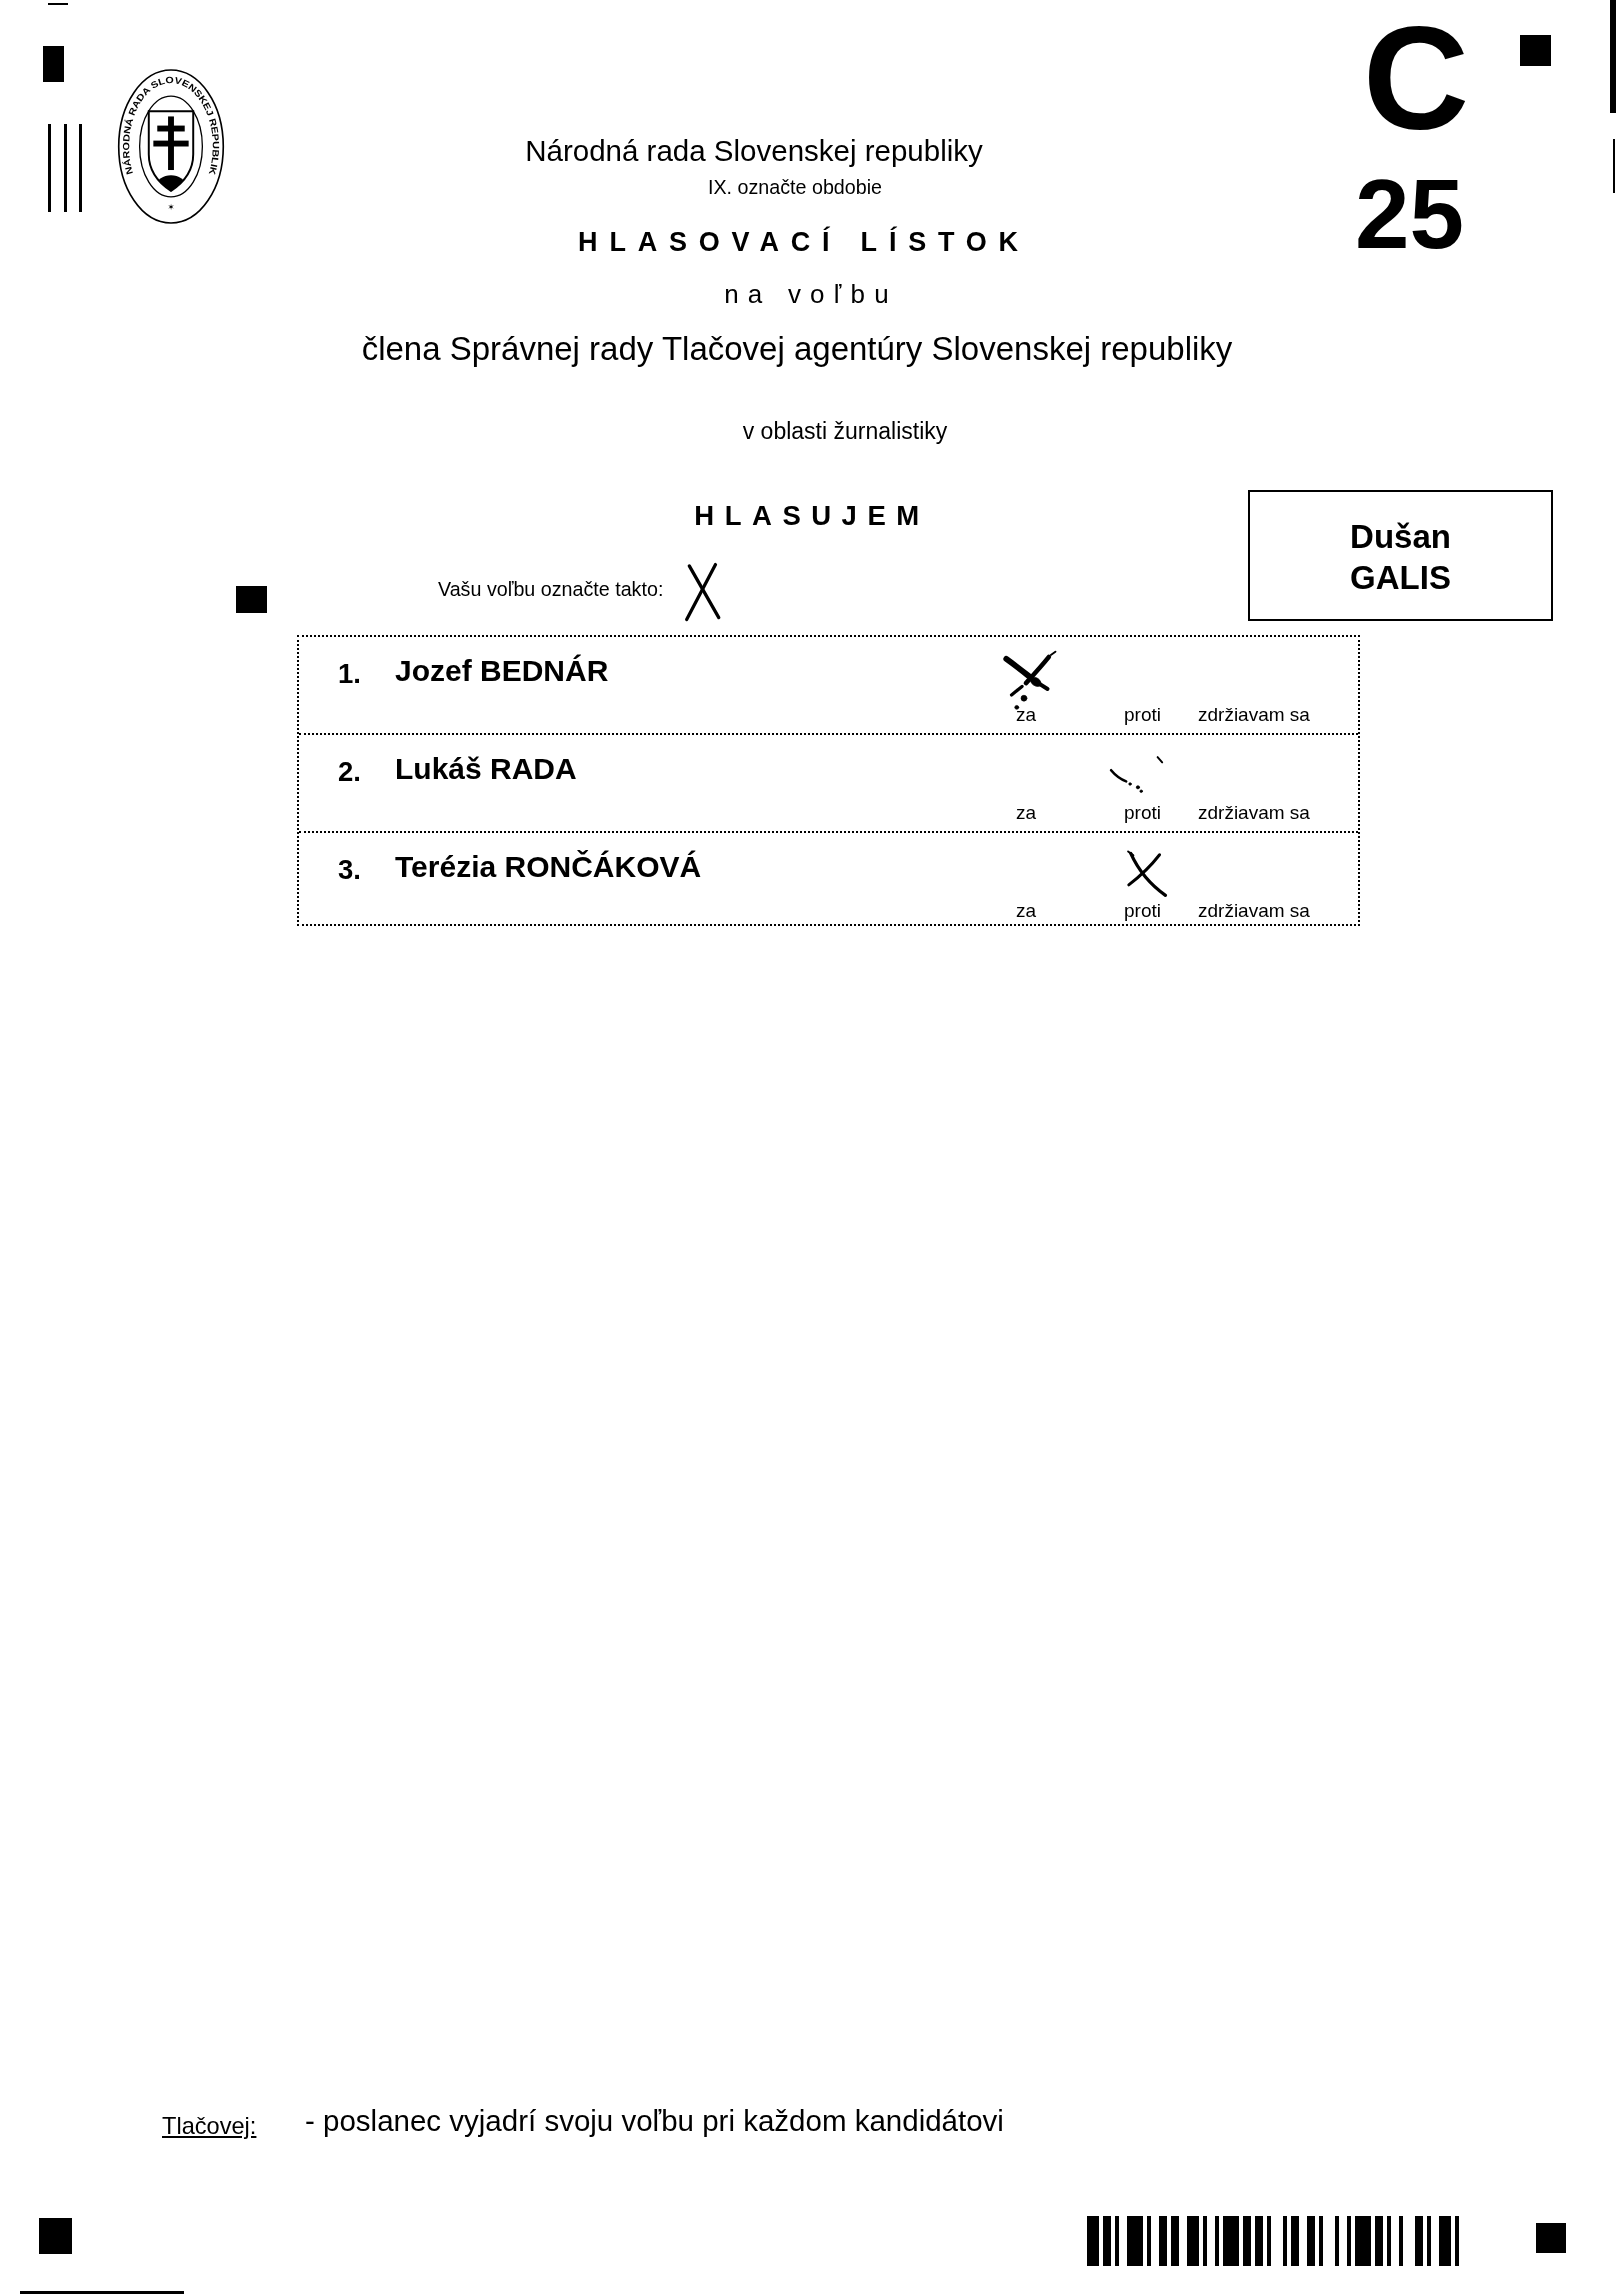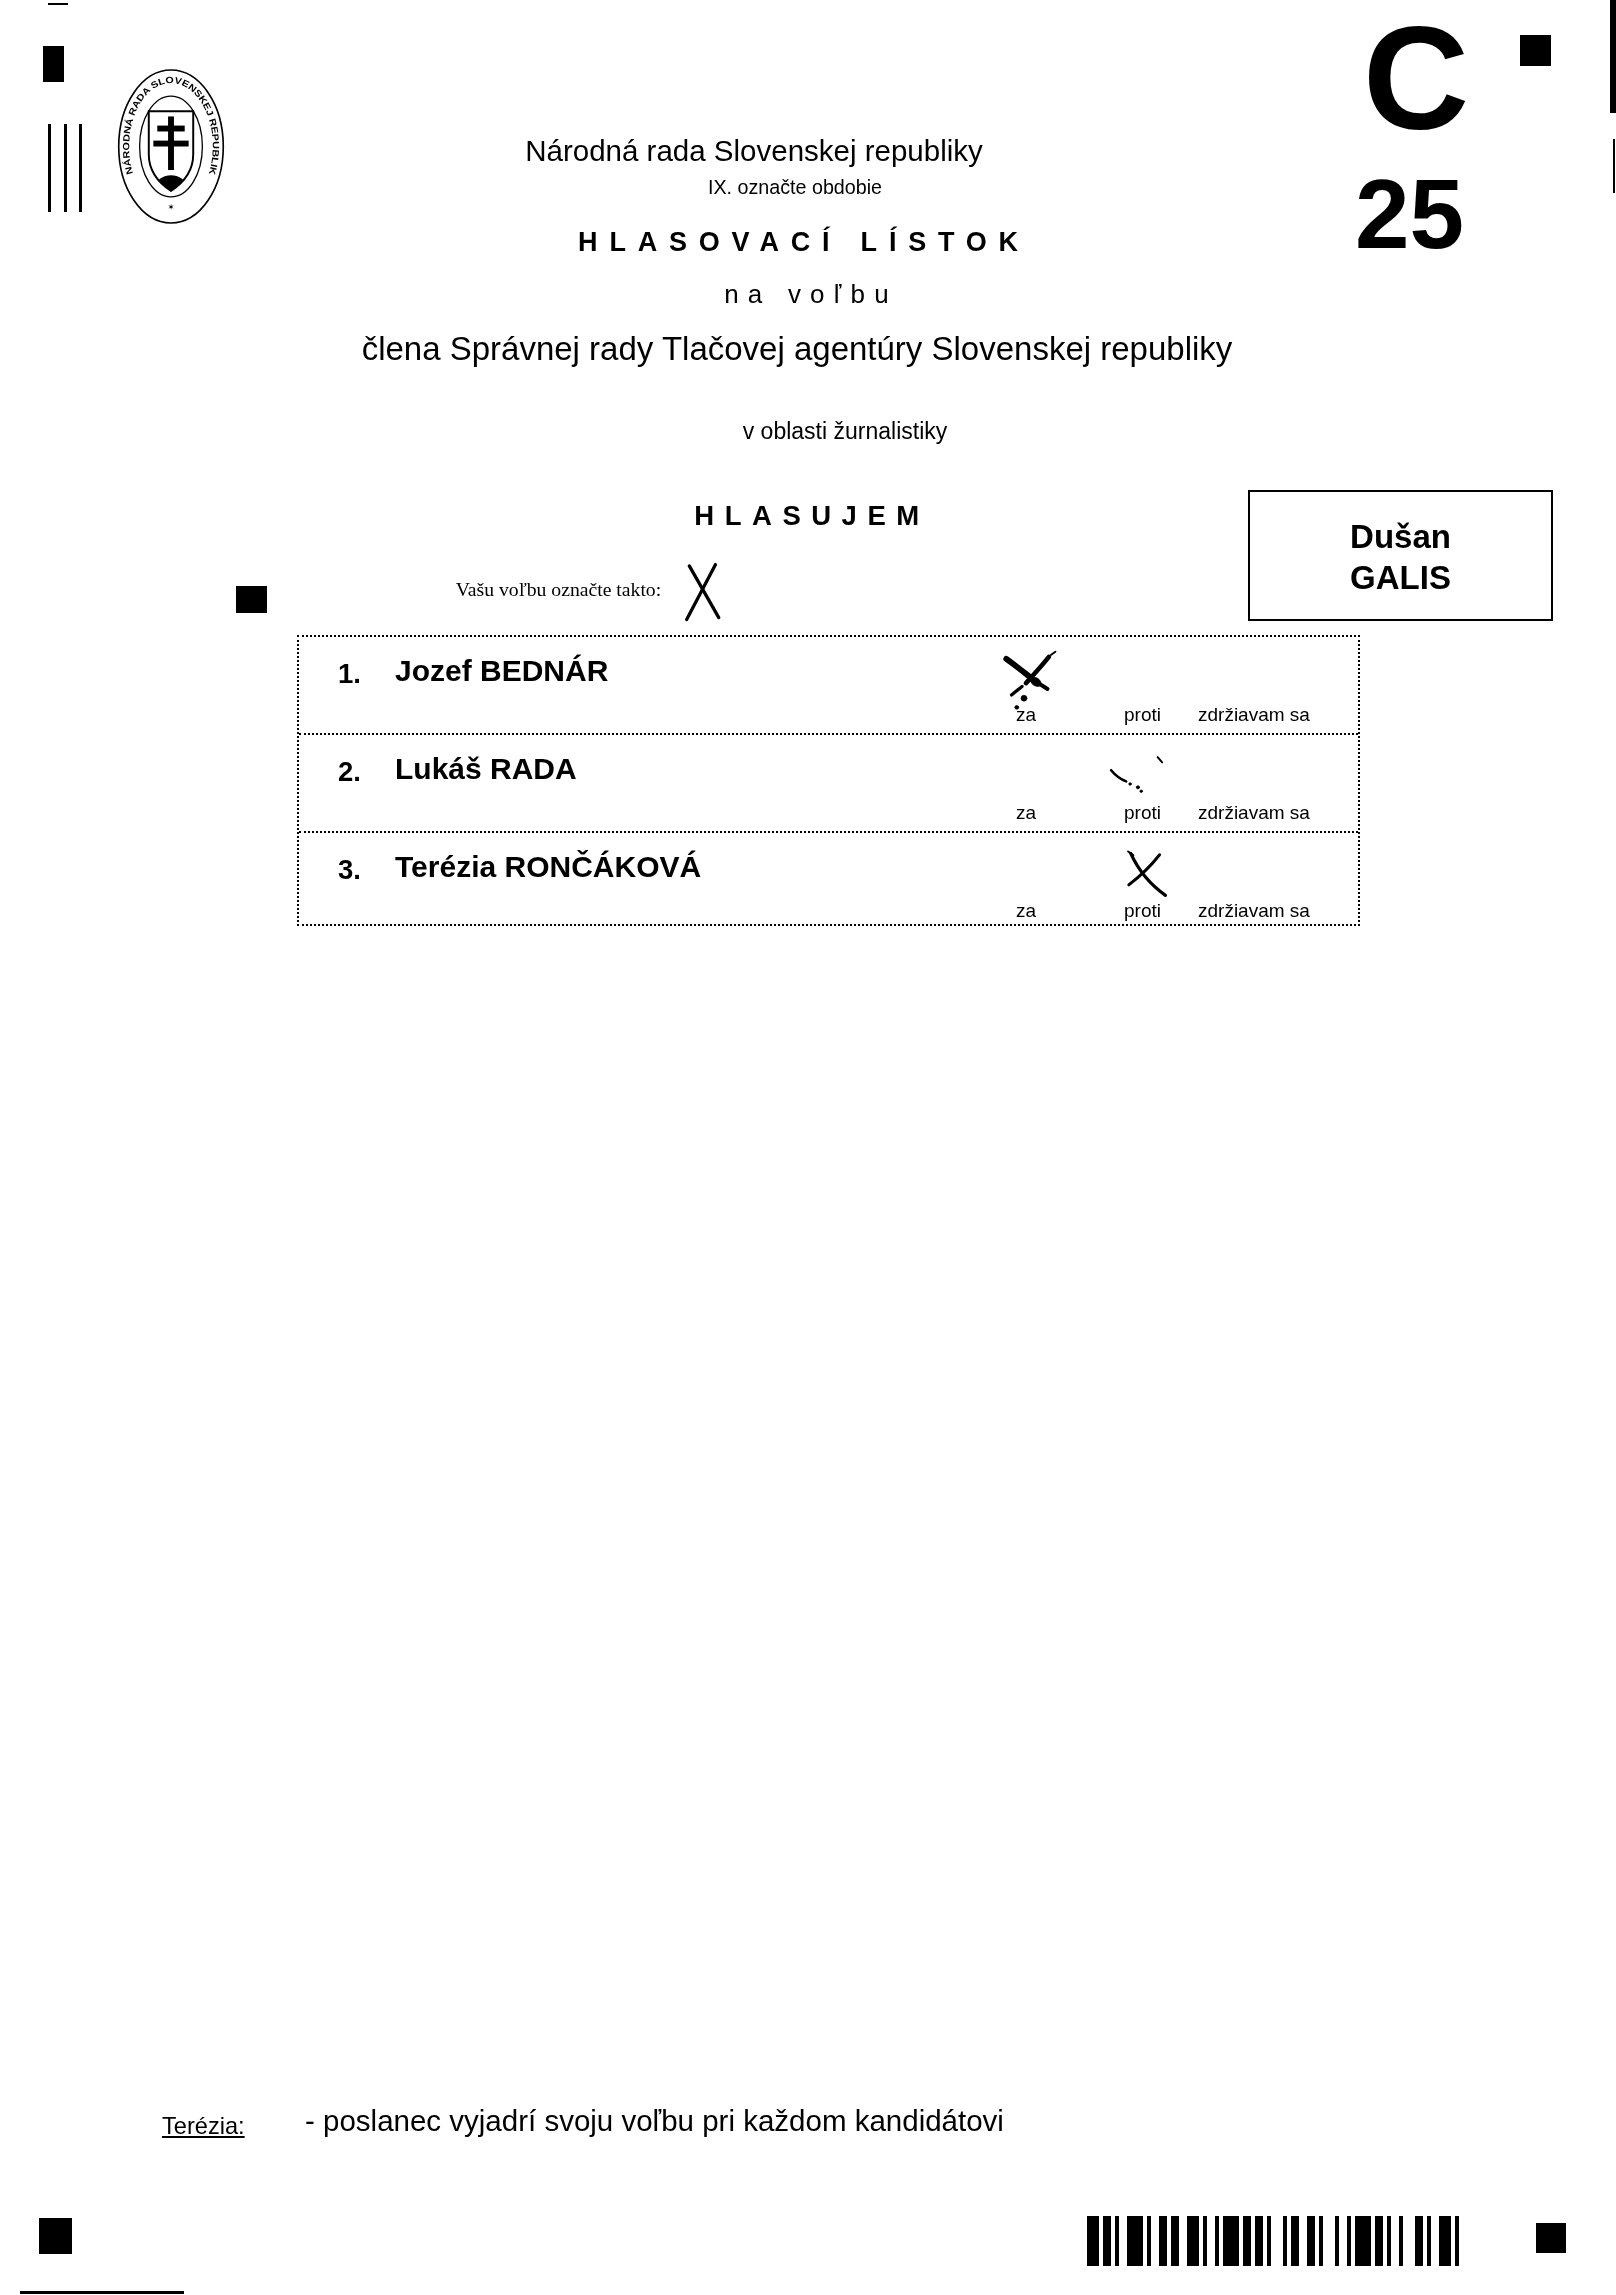--- a/index.html
+++ b/index.html
@@ -113,21 +113,21 @@
   <div class="abs ctr t-votehead" style="left:812px;top:501px;">HLASUJEM</div>
 
   <div class="abs t-series" style="left:1363px;top:5.2px;">C</div>
   <div class="abs t-number" style="left:1355px;top:165px;">25</div>
 
   <div class="stampbox">
     <div class="nm">Dušan</div>
     <div class="nm">GALIS</div>
   </div>
 
-  <div class="abs t-instr" style="left:438px;top:579px;width:241px;text-align:center;font-family:Liberation Serif, serif;">Vašu voľbu označte takto:</div>
+  <div class="abs t-instr" style="left:438px;top:579px;width:241px;text-align:left;">Vašu voľbu označte takto:</div>
 
   <div class="ctable">
 
     <div class="crow">
       <div class="cnum">1.</div>
       <div class="cname">Jozef BEDNÁR</div>
       <div class="opt opt-za">za</div>
       <div class="opt opt-proti">proti</div>
       <div class="opt opt-zdrz">zdržiavam sa</div>
     </div>
@@ -176,21 +176,21 @@
       <path d="M1767 1156 L1774 1164" stroke-width="3" fill="none"></path>
     </g>
 
     <g stroke="#000" fill="none" stroke-linecap="round">
       <path d="M1726 1303 C1736 1325 1752 1348 1779 1367" stroke-width="5"></path>
       <path d="M1770 1305 C1753 1327 1740 1338 1723 1351" stroke-width="4.5"></path>
       <path d="M1722 1300 L1730 1306" stroke-width="3"></path>
     </g>
   </svg>
 
-  <div class="f-note-label">Terézia:</div>
+  <div class="f-note-label">Tlačovej:</div>
   <div class="f-note1">- poslanec vyjadrí svoju voľbu pri každom kandidátovi</div>
 
   <div class="barcode">
       <span class="bar" style="flex-grow: 3;"></span>
       <span class="gap" style="flex-grow: 1;"></span>
       <span class="bar" style="flex-grow: 2;"></span>
       <span class="gap" style="flex-grow: 1;"></span>
       <span class="bar" style="flex-grow: 1;"></span>
       <span class="gap" style="flex-grow: 2;"></span>
       <span class="bar" style="flex-grow: 4;"></span>

